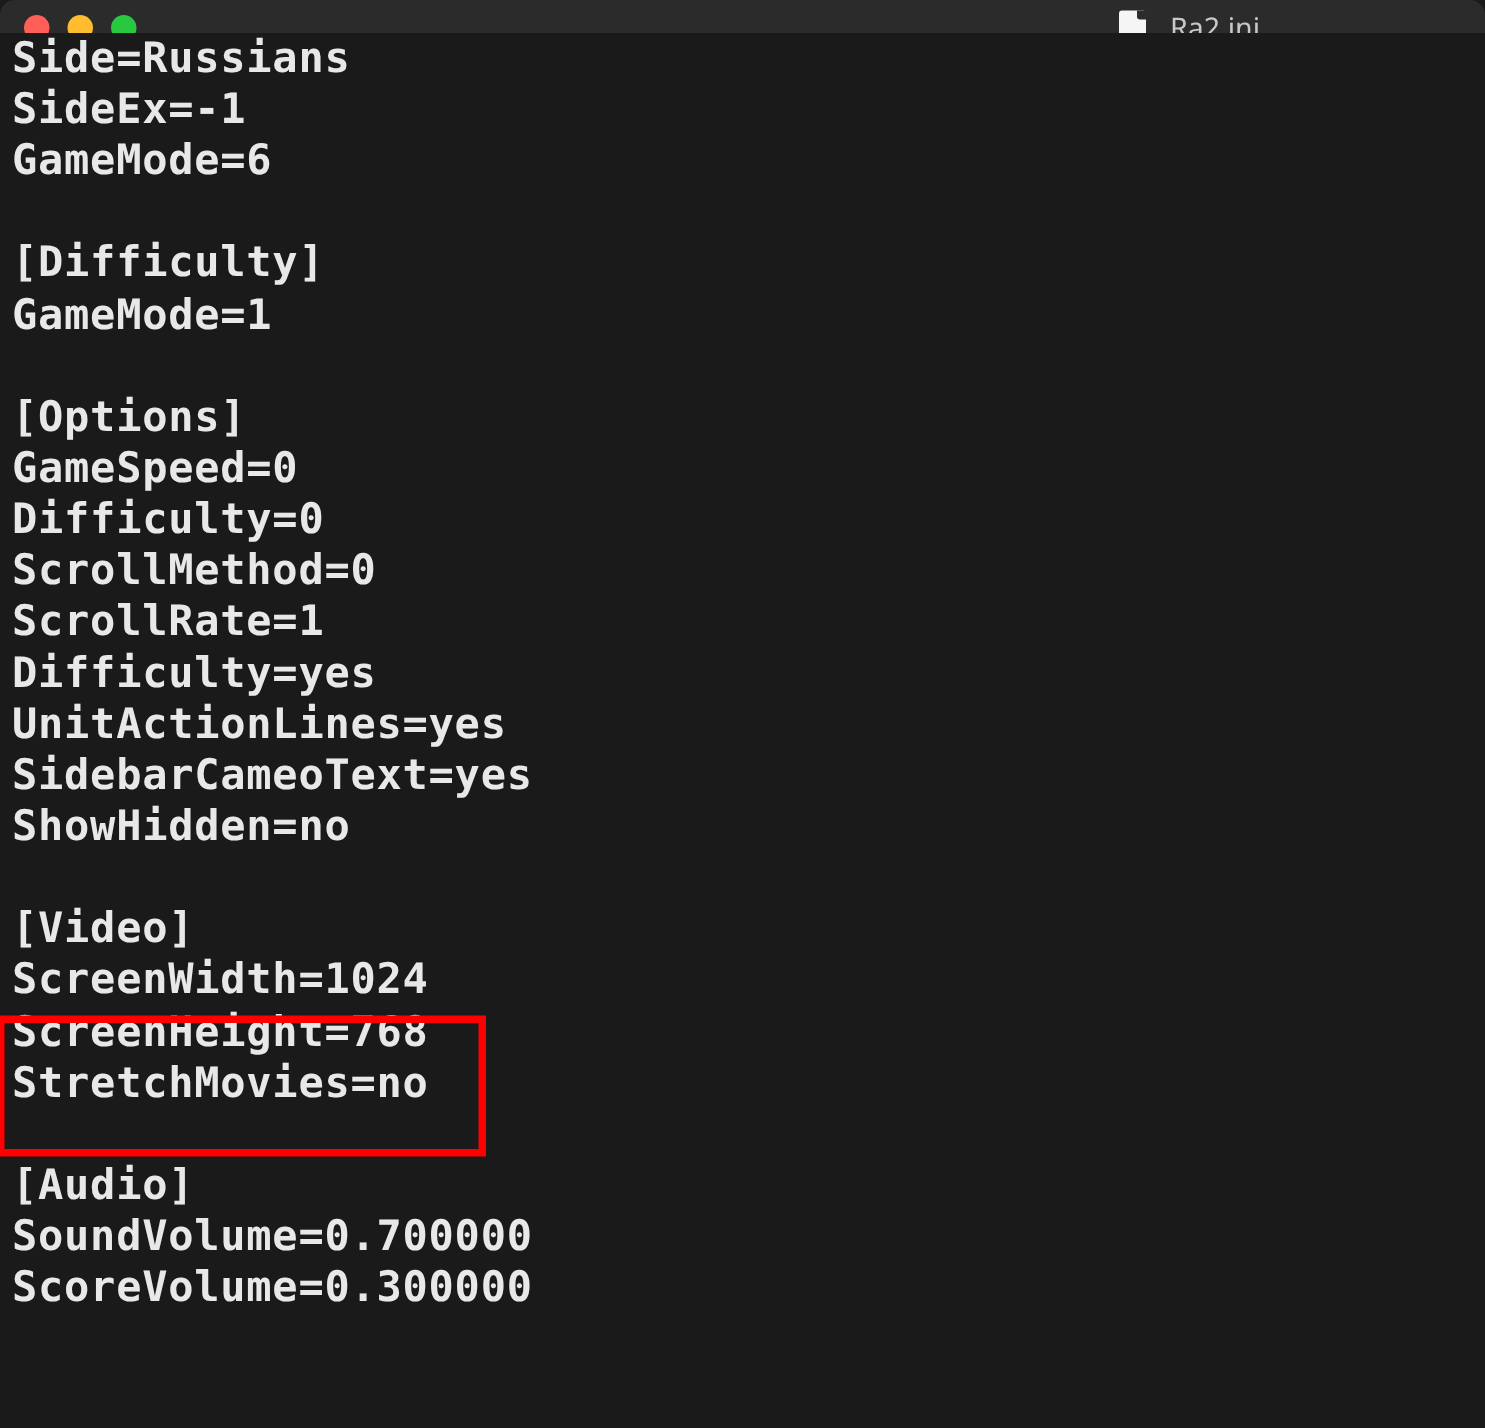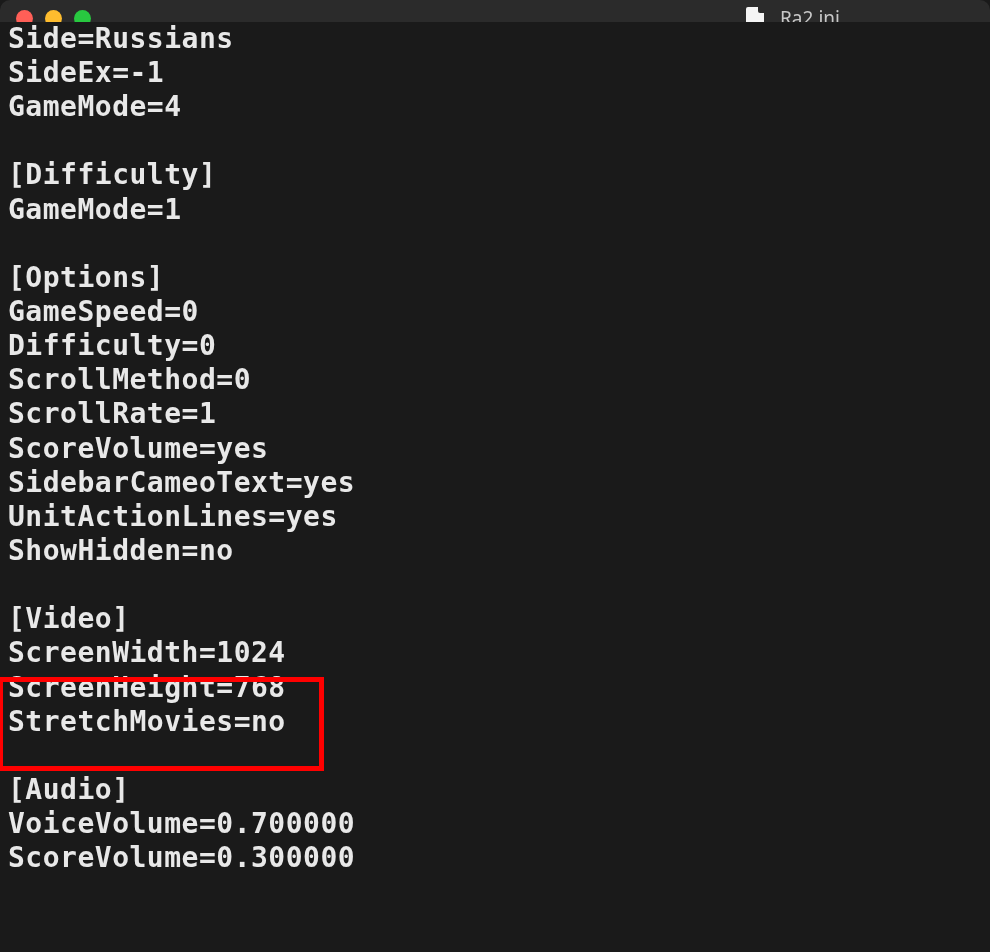--- a/index.html
+++ b/index.html
@@ -113,38 +113,38 @@
   </div>
   <div class="title-center-inner">
     <span class="file-icon"></span>
     <span class="window-title">Ra2.ini</span>
   </div>
 </div>
 
 <div class="editor">
   <div class="line cutoff-top">Side=Russians</div>
   <div class="line">SideEx=-1</div>
-  <div class="line">GameMode=4</div>
+  <div class="line">GameMode=6</div>
   <div class="blank"></div>
   <div class="line">[Difficulty]</div>
   <div class="line">GameMode=1</div>
   <div class="blank"></div>
   <div class="line">[Options]</div>
   <div class="line">GameSpeed=0</div>
   <div class="line">Difficulty=0</div>
   <div class="line">ScrollMethod=0</div>
   <div class="line">ScrollRate=1</div>
-  <div class="line">ScoreVolume=yes</div>
+  <div class="line">Difficulty=yes</div>
+  <div class="line">UnitActionLines=yes</div>
   <div class="line">SidebarCameoText=yes</div>
-  <div class="line">UnitActionLines=yes</div>
   <div class="line">ShowHidden=no</div>
   <div class="blank"></div>
   <div class="line">[Video]</div>
   <div class="line">ScreenWidth=1024</div>
   <div class="line">ScreenHeight=768</div>
   <div class="line">StretchMovies=no</div>
   <div class="blank"></div>
   <div class="line">[Audio]</div>
-  <div class="line">VoiceVolume=0.700000</div>
+  <div class="line">SoundVolume=0.700000</div>
   <div class="line">ScoreVolume=0.300000</div>
 
   <div class="highlight-box"></div>
 </div>
 
 </body></html>

